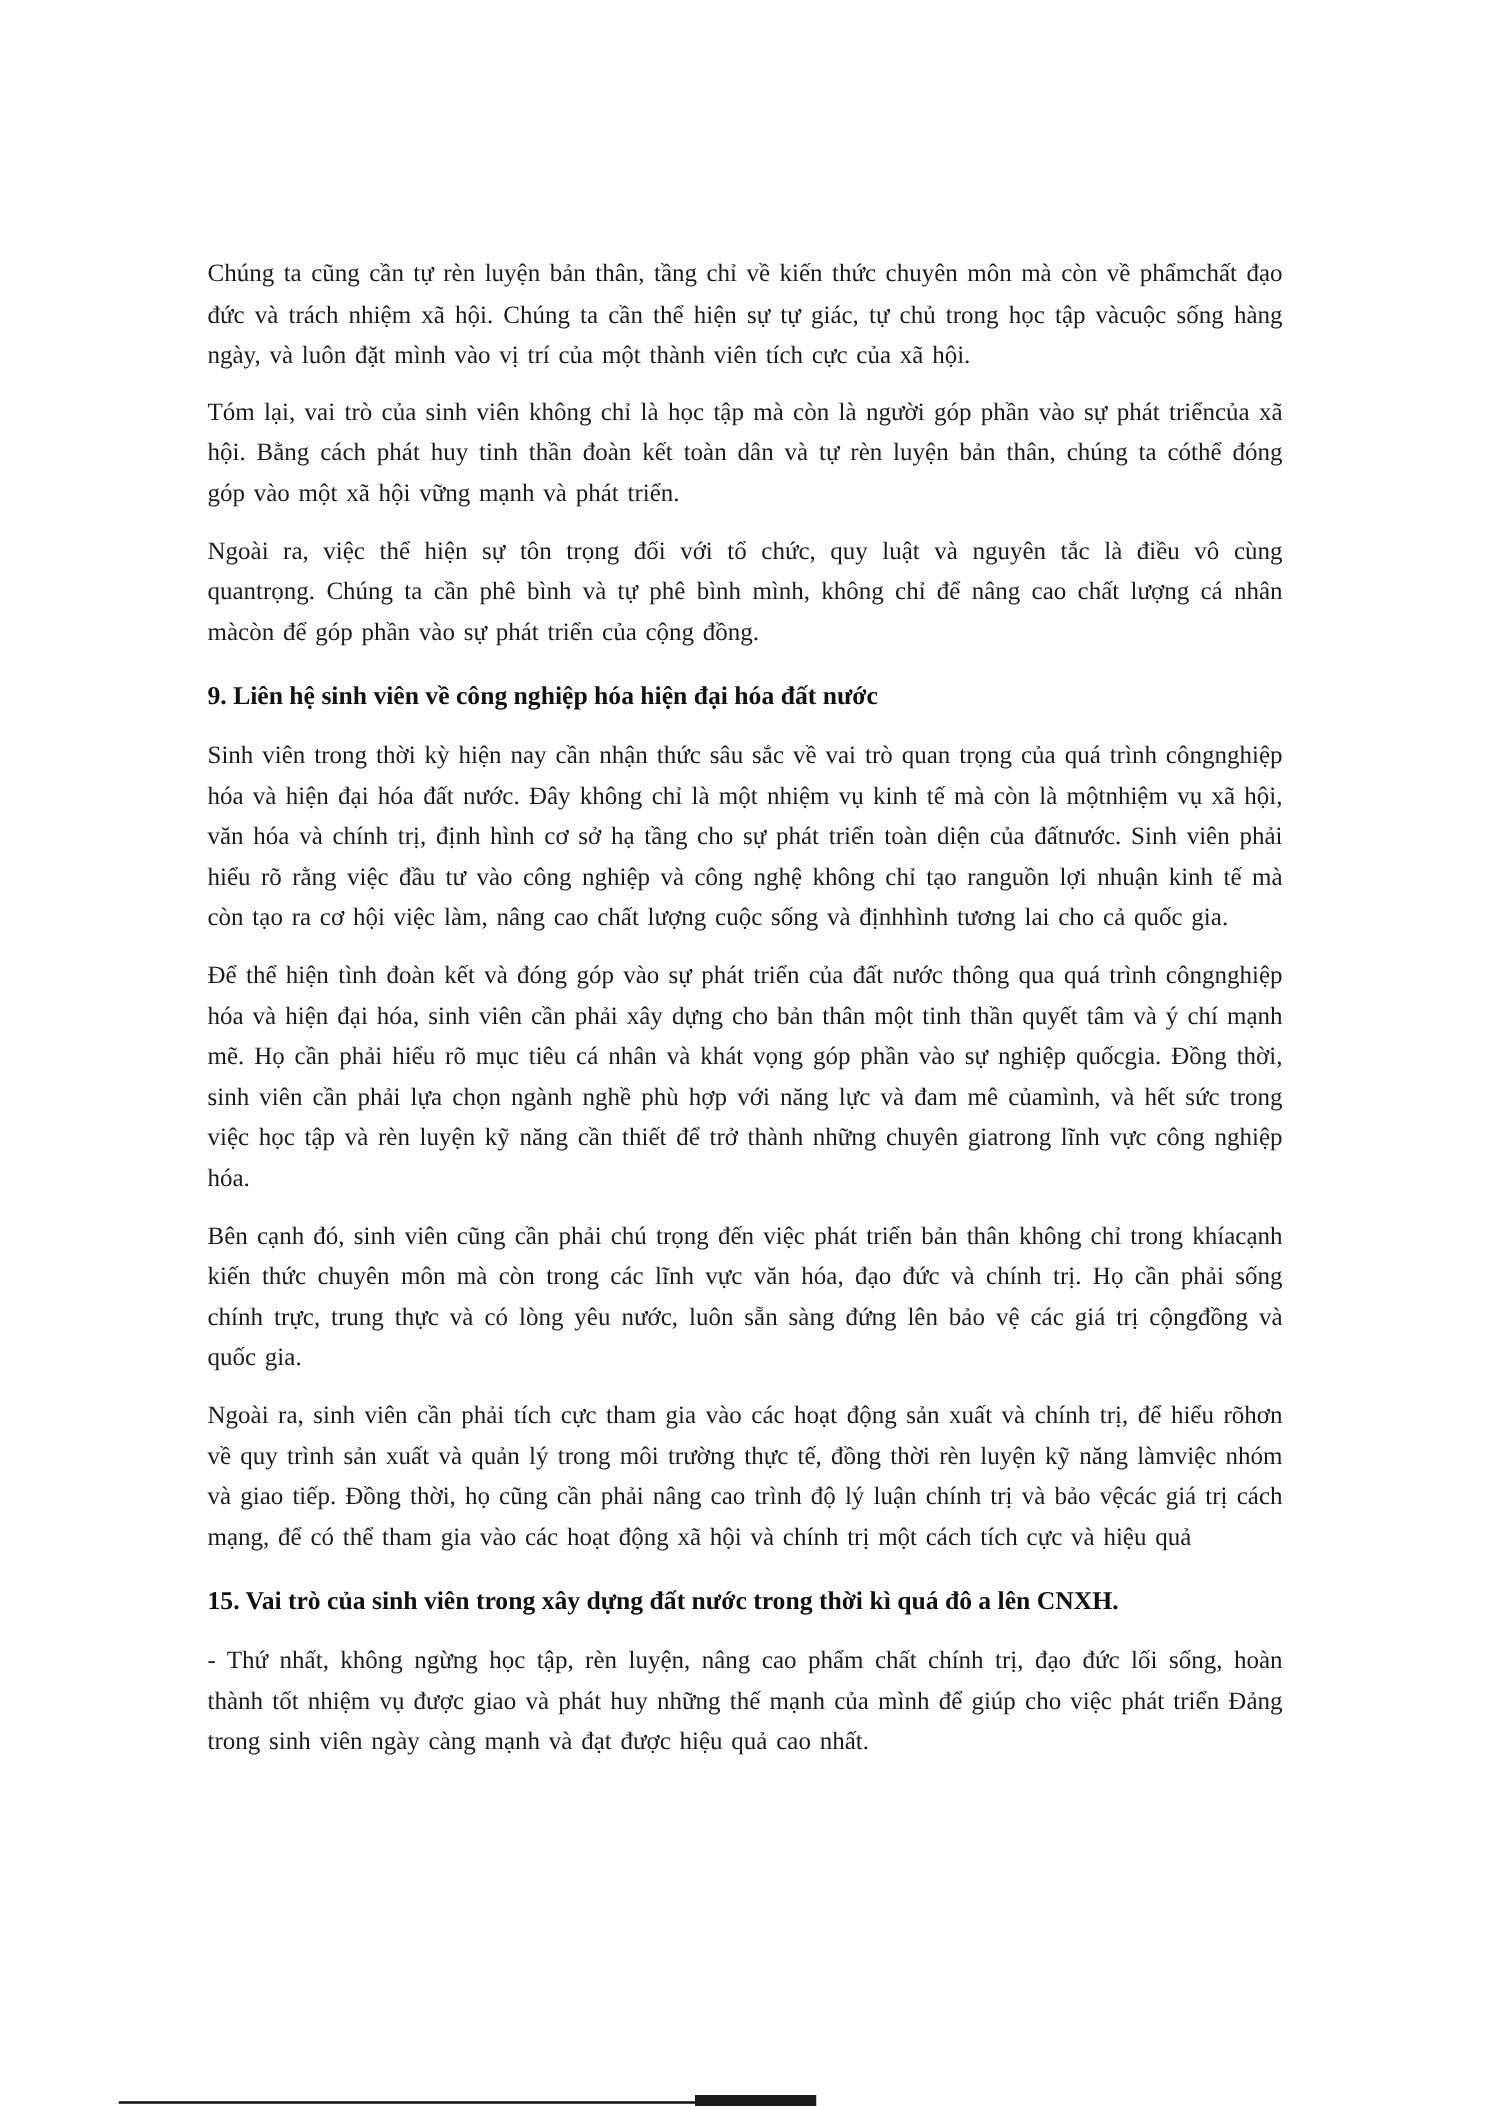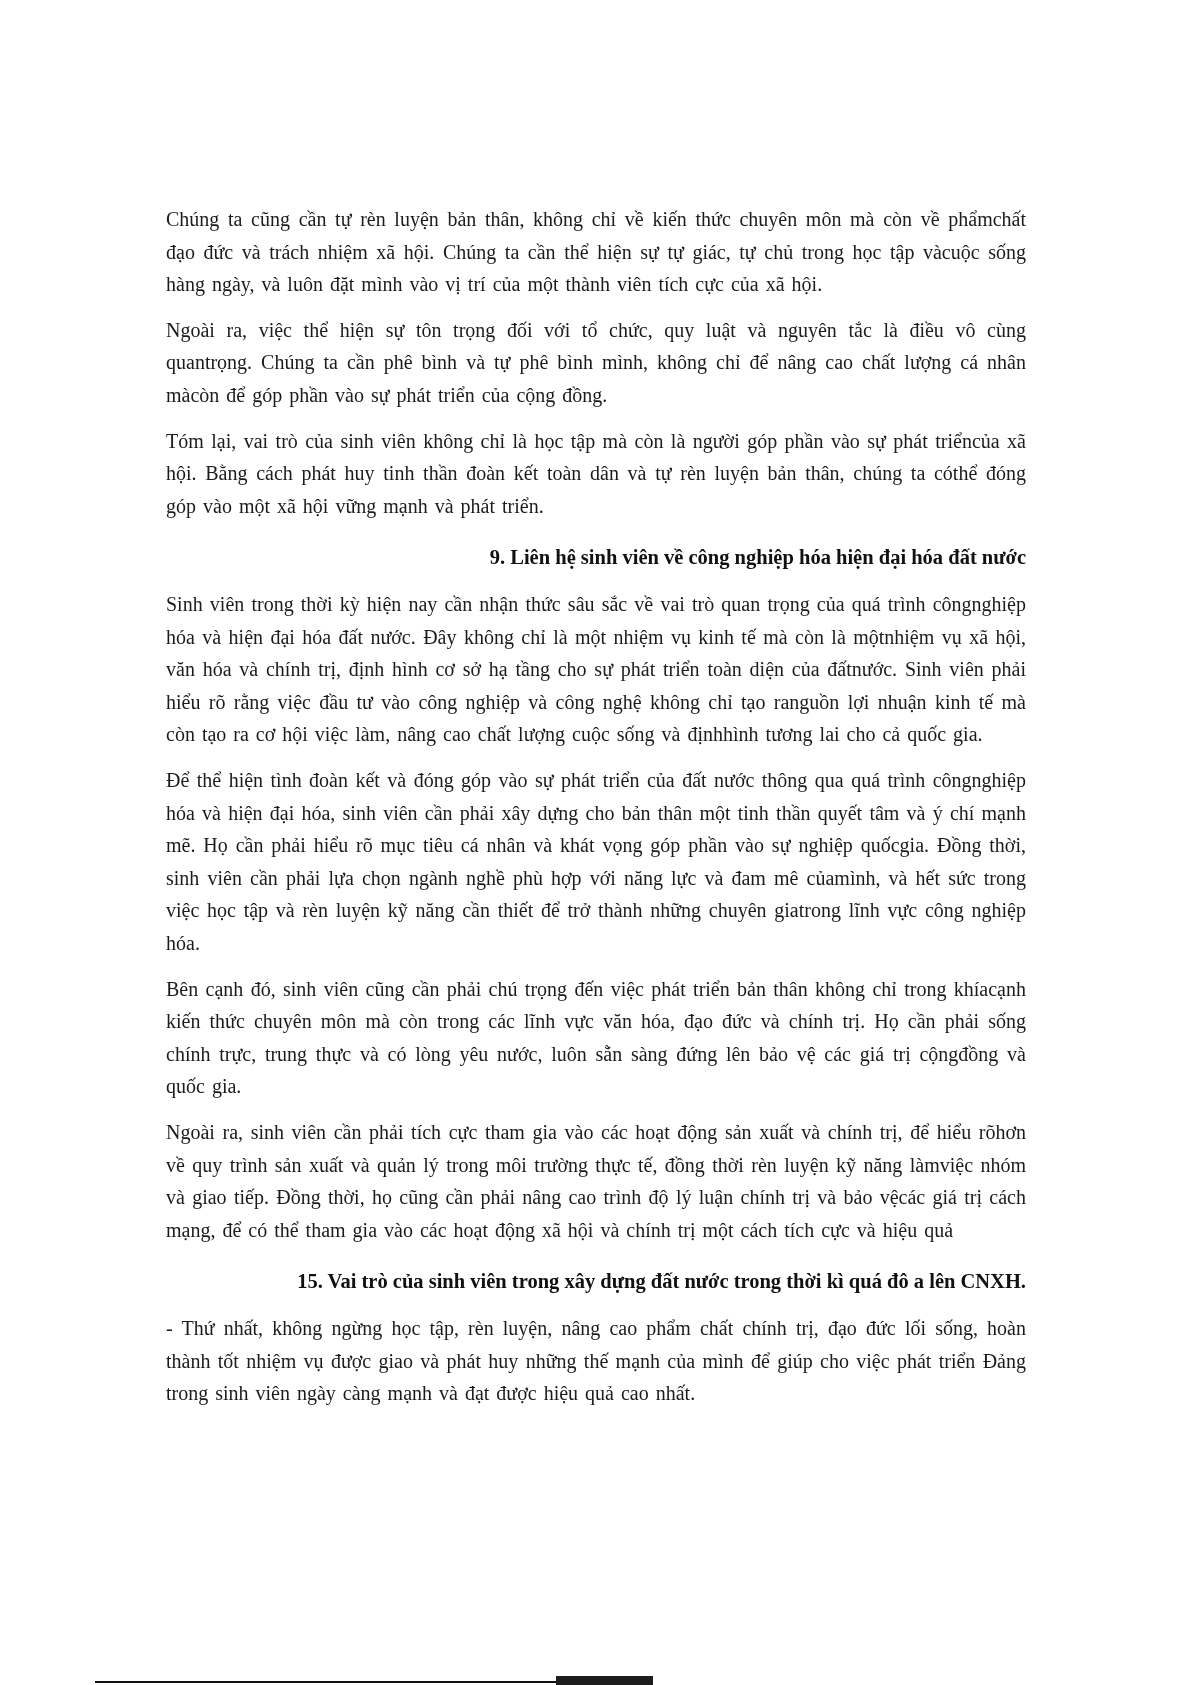--- a/index.html
+++ b/index.html
@@ -28,21 +28,20 @@
     text-align: justify;
     margin: 0 0 13px 0;
     word-spacing: 2px;
   }
   .heading {
     font-size: 20.5px;
     font-weight: bold;
     line-height: 1.5;
     margin: 20px 0 15px 0;
     color: #111111;
-    text-align: right;
   }
   .bottom-line {
     position: absolute;
     left: 95px;
     bottom: 2px;
     width: 462px;
     height: 2px;
     background: #111111;
   }
   .bottom-block {
@@ -52,23 +51,23 @@
     width: 97px;
     height: 9px;
     background: #1d1d1d;
   }
 </style>
 </head>
 <body>
 
 <div class="page">
   <div class="content">
-    <p class="para">Chúng ta cũng cần tự rèn luyện bản thân, không chỉ về kiến thức chuyên môn mà còn về phẩmchất đạo đức và trách nhiệm xã hội. Chúng ta cần thể hiện sự tự giác, tự chủ trong học tập vàcuộc sống hàng ngày, và luôn đặt mình vào vị trí của một thành viên tích cực của xã hội.</p>
+    <p class="para">Chúng ta cũng cần tự rèn luyện bản thân, tầng chỉ về kiến thức chuyên môn mà còn về phẩmchất đạo đức và trách nhiệm xã hội. Chúng ta cần thể hiện sự tự giác, tự chủ trong học tập vàcuộc sống hàng ngày, và luôn đặt mình vào vị trí của một thành viên tích cực của xã hội.</p>
+    <p class="para">Tóm lại, vai trò của sinh viên không chỉ là học tập mà còn là người góp phần vào sự phát triểncủa xã hội. Bằng cách phát huy tinh thần đoàn kết toàn dân và tự rèn luyện bản thân, chúng ta cóthể đóng góp vào một xã hội vững mạnh và phát triển.</p>
     <p class="para">Ngoài ra, việc thể hiện sự tôn trọng đối với tổ chức, quy luật và nguyên tắc là điều vô cùng quantrọng. Chúng ta cần phê bình và tự phê bình mình, không chỉ để nâng cao chất lượng cá nhân màcòn để góp phần vào sự phát triển của cộng đồng.</p>
-    <p class="para">Tóm lại, vai trò của sinh viên không chỉ là học tập mà còn là người góp phần vào sự phát triểncủa xã hội. Bằng cách phát huy tinh thần đoàn kết toàn dân và tự rèn luyện bản thân, chúng ta cóthể đóng góp vào một xã hội vững mạnh và phát triển.</p>
     <h2 class="heading">9. Liên hệ sinh viên về công nghiệp hóa hiện đại hóa đất nước</h2>
     <p class="para">Sinh viên trong thời kỳ hiện nay cần nhận thức sâu sắc về vai trò quan trọng của quá trình côngnghiệp hóa và hiện đại hóa đất nước. Đây không chỉ là một nhiệm vụ kinh tế mà còn là mộtnhiệm vụ xã hội, văn hóa và chính trị, định hình cơ sở hạ tầng cho sự phát triển toàn diện của đấtnước. Sinh viên phải hiểu rõ rằng việc đầu tư vào công nghiệp và công nghệ không chỉ tạo ranguồn lợi nhuận kinh tế mà còn tạo ra cơ hội việc làm, nâng cao chất lượng cuộc sống và địnhhình tương lai cho cả quốc gia.</p>
     <p class="para">Để thể hiện tình đoàn kết và đóng góp vào sự phát triển của đất nước thông qua quá trình côngnghiệp hóa và hiện đại hóa, sinh viên cần phải xây dựng cho bản thân một tinh thần quyết tâm và ý chí mạnh mẽ. Họ cần phải hiểu rõ mục tiêu cá nhân và khát vọng góp phần vào sự nghiệp quốcgia. Đồng thời, sinh viên cần phải lựa chọn ngành nghề phù hợp với năng lực và đam mê củamình, và hết sức trong việc học tập và rèn luyện kỹ năng cần thiết để trở thành những chuyên giatrong lĩnh vực công nghiệp hóa.</p>
     <p class="para">Bên cạnh đó, sinh viên cũng cần phải chú trọng đến việc phát triển bản thân không chỉ trong khíacạnh kiến thức chuyên môn mà còn trong các lĩnh vực văn hóa, đạo đức và chính trị. Họ cần phải sống chính trực, trung thực và có lòng yêu nước, luôn sẵn sàng đứng lên bảo vệ các giá trị cộngđồng và quốc gia.</p>
     <p class="para">Ngoài ra, sinh viên cần phải tích cực tham gia vào các hoạt động sản xuất và chính trị, để hiểu rõhơn về quy trình sản xuất và quản lý trong môi trường thực tế, đồng thời rèn luyện kỹ năng làmviệc nhóm và giao tiếp. Đồng thời, họ cũng cần phải nâng cao trình độ lý luận chính trị và bảo vệcác giá trị cách mạng, để có thể tham gia vào các hoạt động xã hội và chính trị một cách tích cực và hiệu quả</p>
     <h2 class="heading">15. Vai trò của sinh viên trong xây dựng đất nước trong thời kì quá đô a lên CNXH.</h2>
     <p class="para">- Thứ nhất, không ngừng học tập, rèn luyện, nâng cao phẩm chất chính trị, đạo đức lối sống, hoàn thành tốt nhiệm vụ được giao và phát huy những thế mạnh của mình để giúp cho việc phát triển Đảng trong sinh viên ngày càng mạnh và đạt được hiệu quả cao nhất.</p>
   </div>
 
   <div class="bottom-line"></div>

